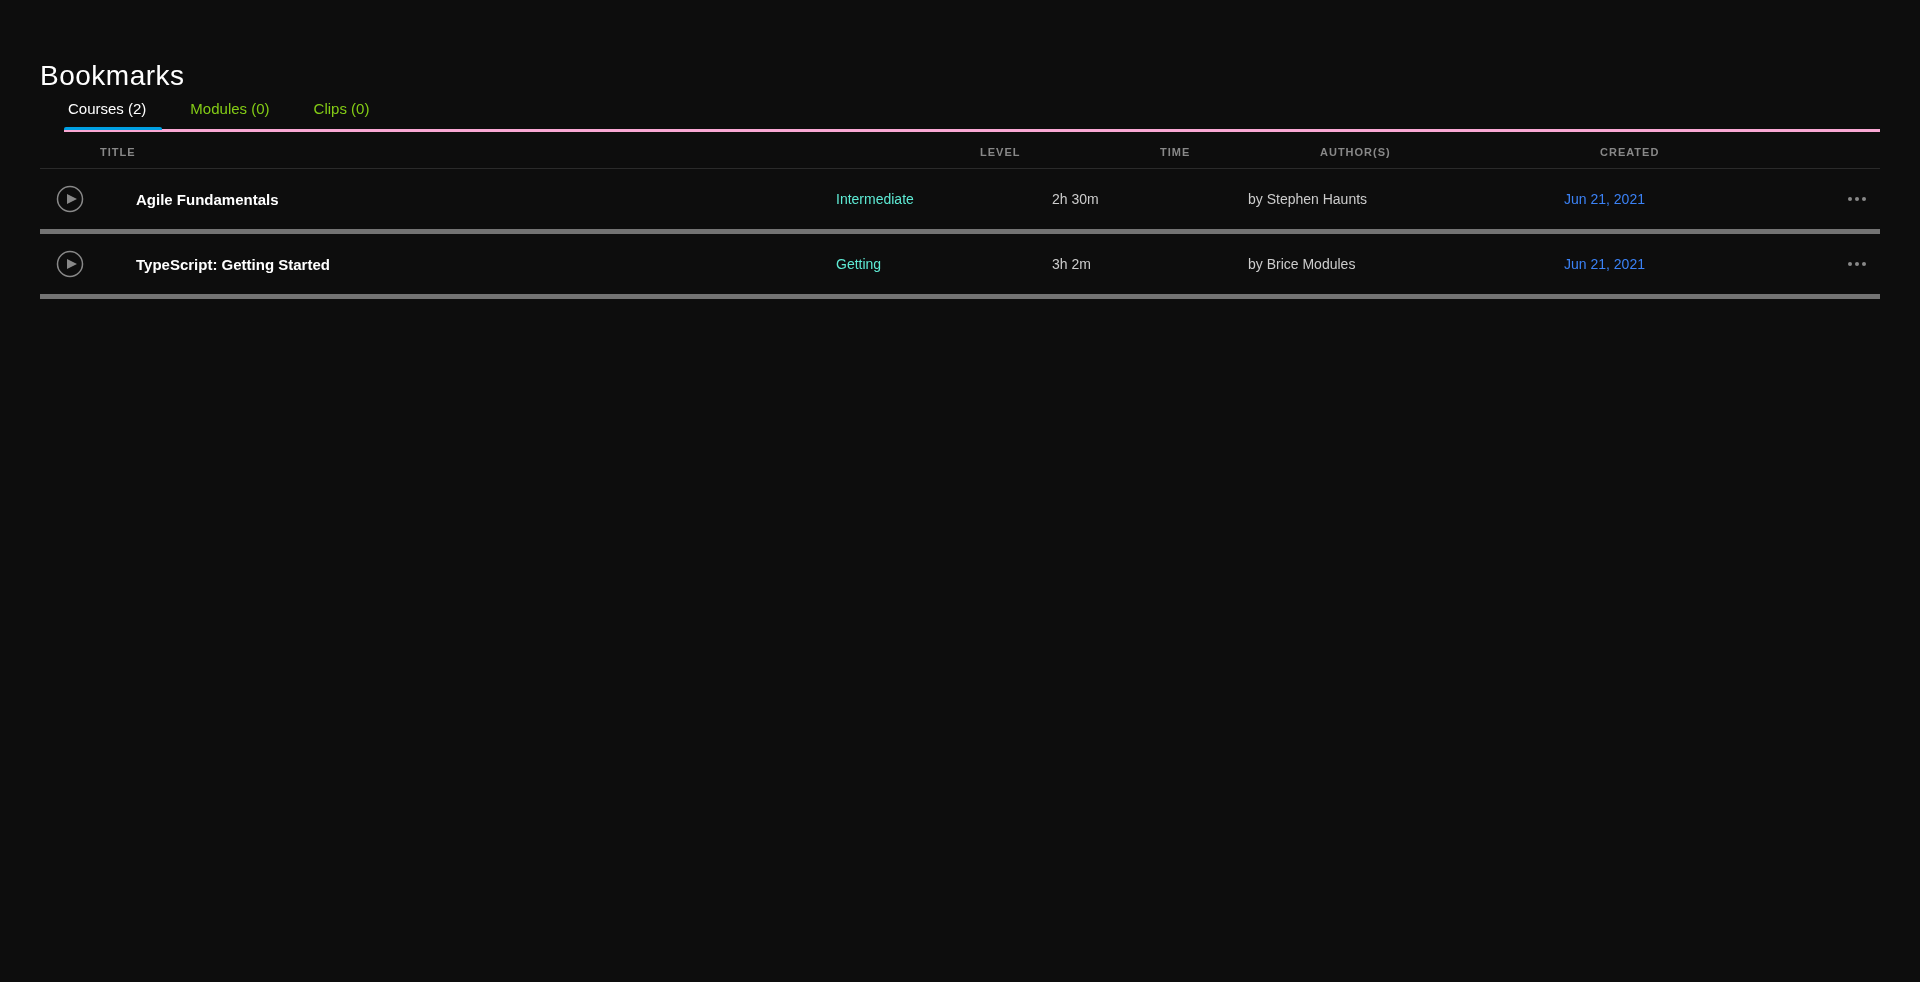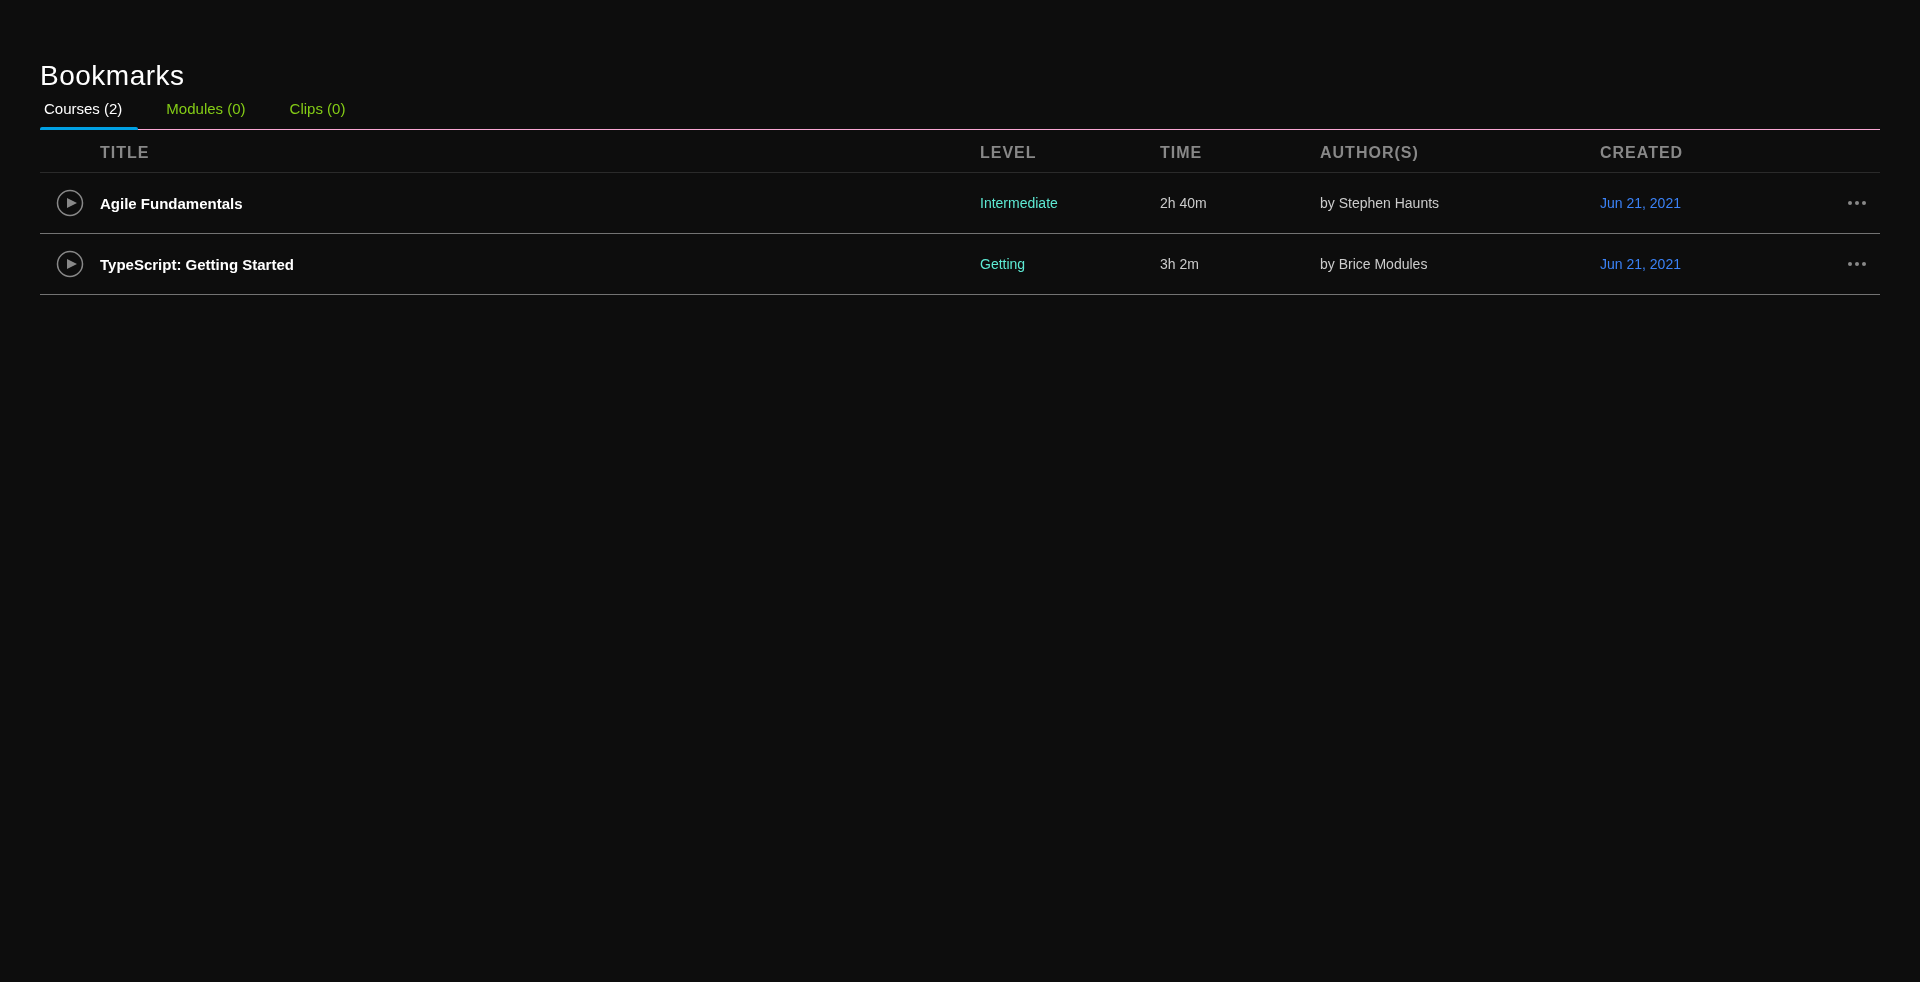--- a/index.html
+++ b/index.html
@@ -27,22 +27,23 @@
       font-size: 28px;
       font-weight: 400;
       color: #ffffff;
       letter-spacing: 0.5px;
     }
 
     .tabs-container {
       display: flex;
       align-items: center;
       gap: 0;
-      border-bottom: 1px solid #f9a8d4;
+      border-bottom: 3px solid #f9a8d4;
       margin-bottom: 0;
+      margin-left: 24px;
     }
 
     .tab {
       padding: 8px 16px 12px 4px;
       font-size: 15px;
       color: #84cc16;
       cursor: pointer;
       position: relative;
       margin-right: 24px;
       user-select: none;
@@ -69,34 +70,35 @@
     }
 
     .table-header {
       display: grid;
       grid-template-columns: 60px 1fr 180px 160px 280px 220px 60px;
       padding: 14px 0 10px 0;
       border-bottom: 1px solid #2a2a2a;
     }
 
     .table-header-cell {
-      font-size: 16px;
+      font-size: 11px;
       font-weight: 600;
       color: #888888;
       letter-spacing: 1px;
       text-transform: uppercase;
     }
 
     .table-row {
       display: grid;
       grid-template-columns: 60px 1fr 180px 160px 280px 220px 60px;
       padding: 16px 0;
-      border-bottom: 1px solid #737373;
+      border-bottom: 5px solid #737373;
       align-items: center;
       cursor: pointer;
+      gap: 36px;
     }
 
     .play-icon {
       display: flex;
       align-items: center;
       justify-content: center;
     }
 
     .play-icon svg {
       width: 28px;
@@ -181,21 +183,21 @@
 
     <div class="table-row">
       <div class="play-icon">
         <svg viewBox="0 0 28 28" fill="none" xmlns="http://www.w3.org/2000/svg">
           <circle cx="14" cy="14" r="12.5" stroke="#888888" stroke-width="1.5"></circle>
           <polygon points="11,9 21,14 11,19" fill="#888888"></polygon>
         </svg>
       </div>
       <div class="course-title">Agile Fundamentals</div>
       <div class="level-cell">Intermediate</div>
-      <div class="time-cell">2h 40m</div>
+      <div class="time-cell">2h 30m</div>
       <div class="author-cell">by Stephen Haunts</div>
       <div class="created-cell">Jun 21, 2021</div>
       <div class="more-options">
         <div class="more-dots">
           <div class="dot"></div>
           <div class="dot"></div>
           <div class="dot"></div>
         </div>
       </div>
     </div>

